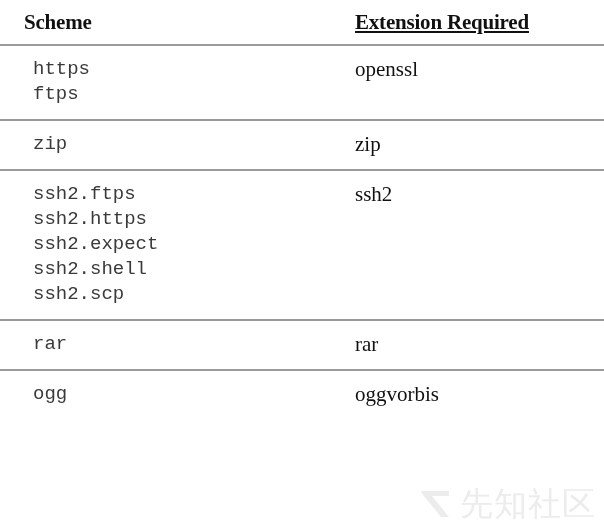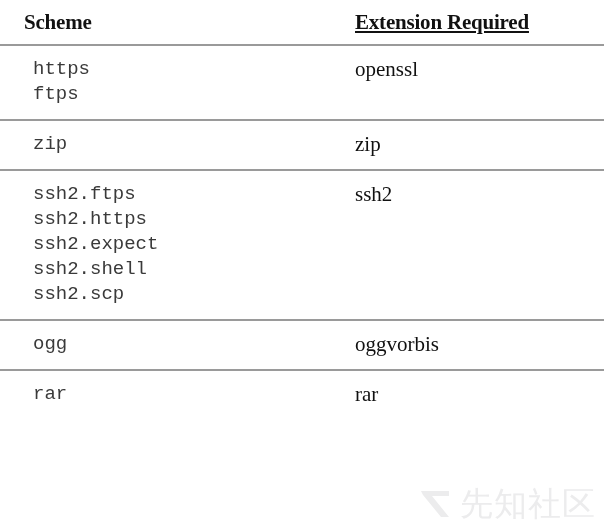--- a/index.html
+++ b/index.html
@@ -150,38 +150,38 @@
         </td>
         <td>
           <div class="ext-cell">
             <div class="ext-text">ssh2</div>
           </div>
         </td>
       </tr>
       <tr>
         <td>
           <div class="scheme-cell">
+            <div class="scheme-line">rar</div>
+          </div>
+        </td>
+        <td>
+          <div class="ext-cell">
+            <div class="ext-text">rar</div>
+          </div>
+        </td>
+      </tr>
+      <tr>
+        <td>
+          <div class="scheme-cell">
             <div class="scheme-line">ogg</div>
           </div>
         </td>
         <td>
           <div class="ext-cell">
             <div class="ext-text">oggvorbis</div>
-          </div>
-        </td>
-      </tr>
-      <tr>
-        <td>
-          <div class="scheme-cell">
-            <div class="scheme-line">rar</div>
-          </div>
-        </td>
-        <td>
-          <div class="ext-cell">
-            <div class="ext-text">rar</div>
           </div>
         </td>
       </tr>
     </tbody>
 </table>
 
 <div class="watermark">
   <span class="wm-mark">
     <svg class="wm-mark" viewBox="0 0 34 34" xmlns="http://www.w3.org/2000/svg" aria-hidden="true">
       <path d="M2 4 L30 4 L30 9 L13 9 L30 30 L22 30 L4 8 Z" fill="#ececed"></path>

